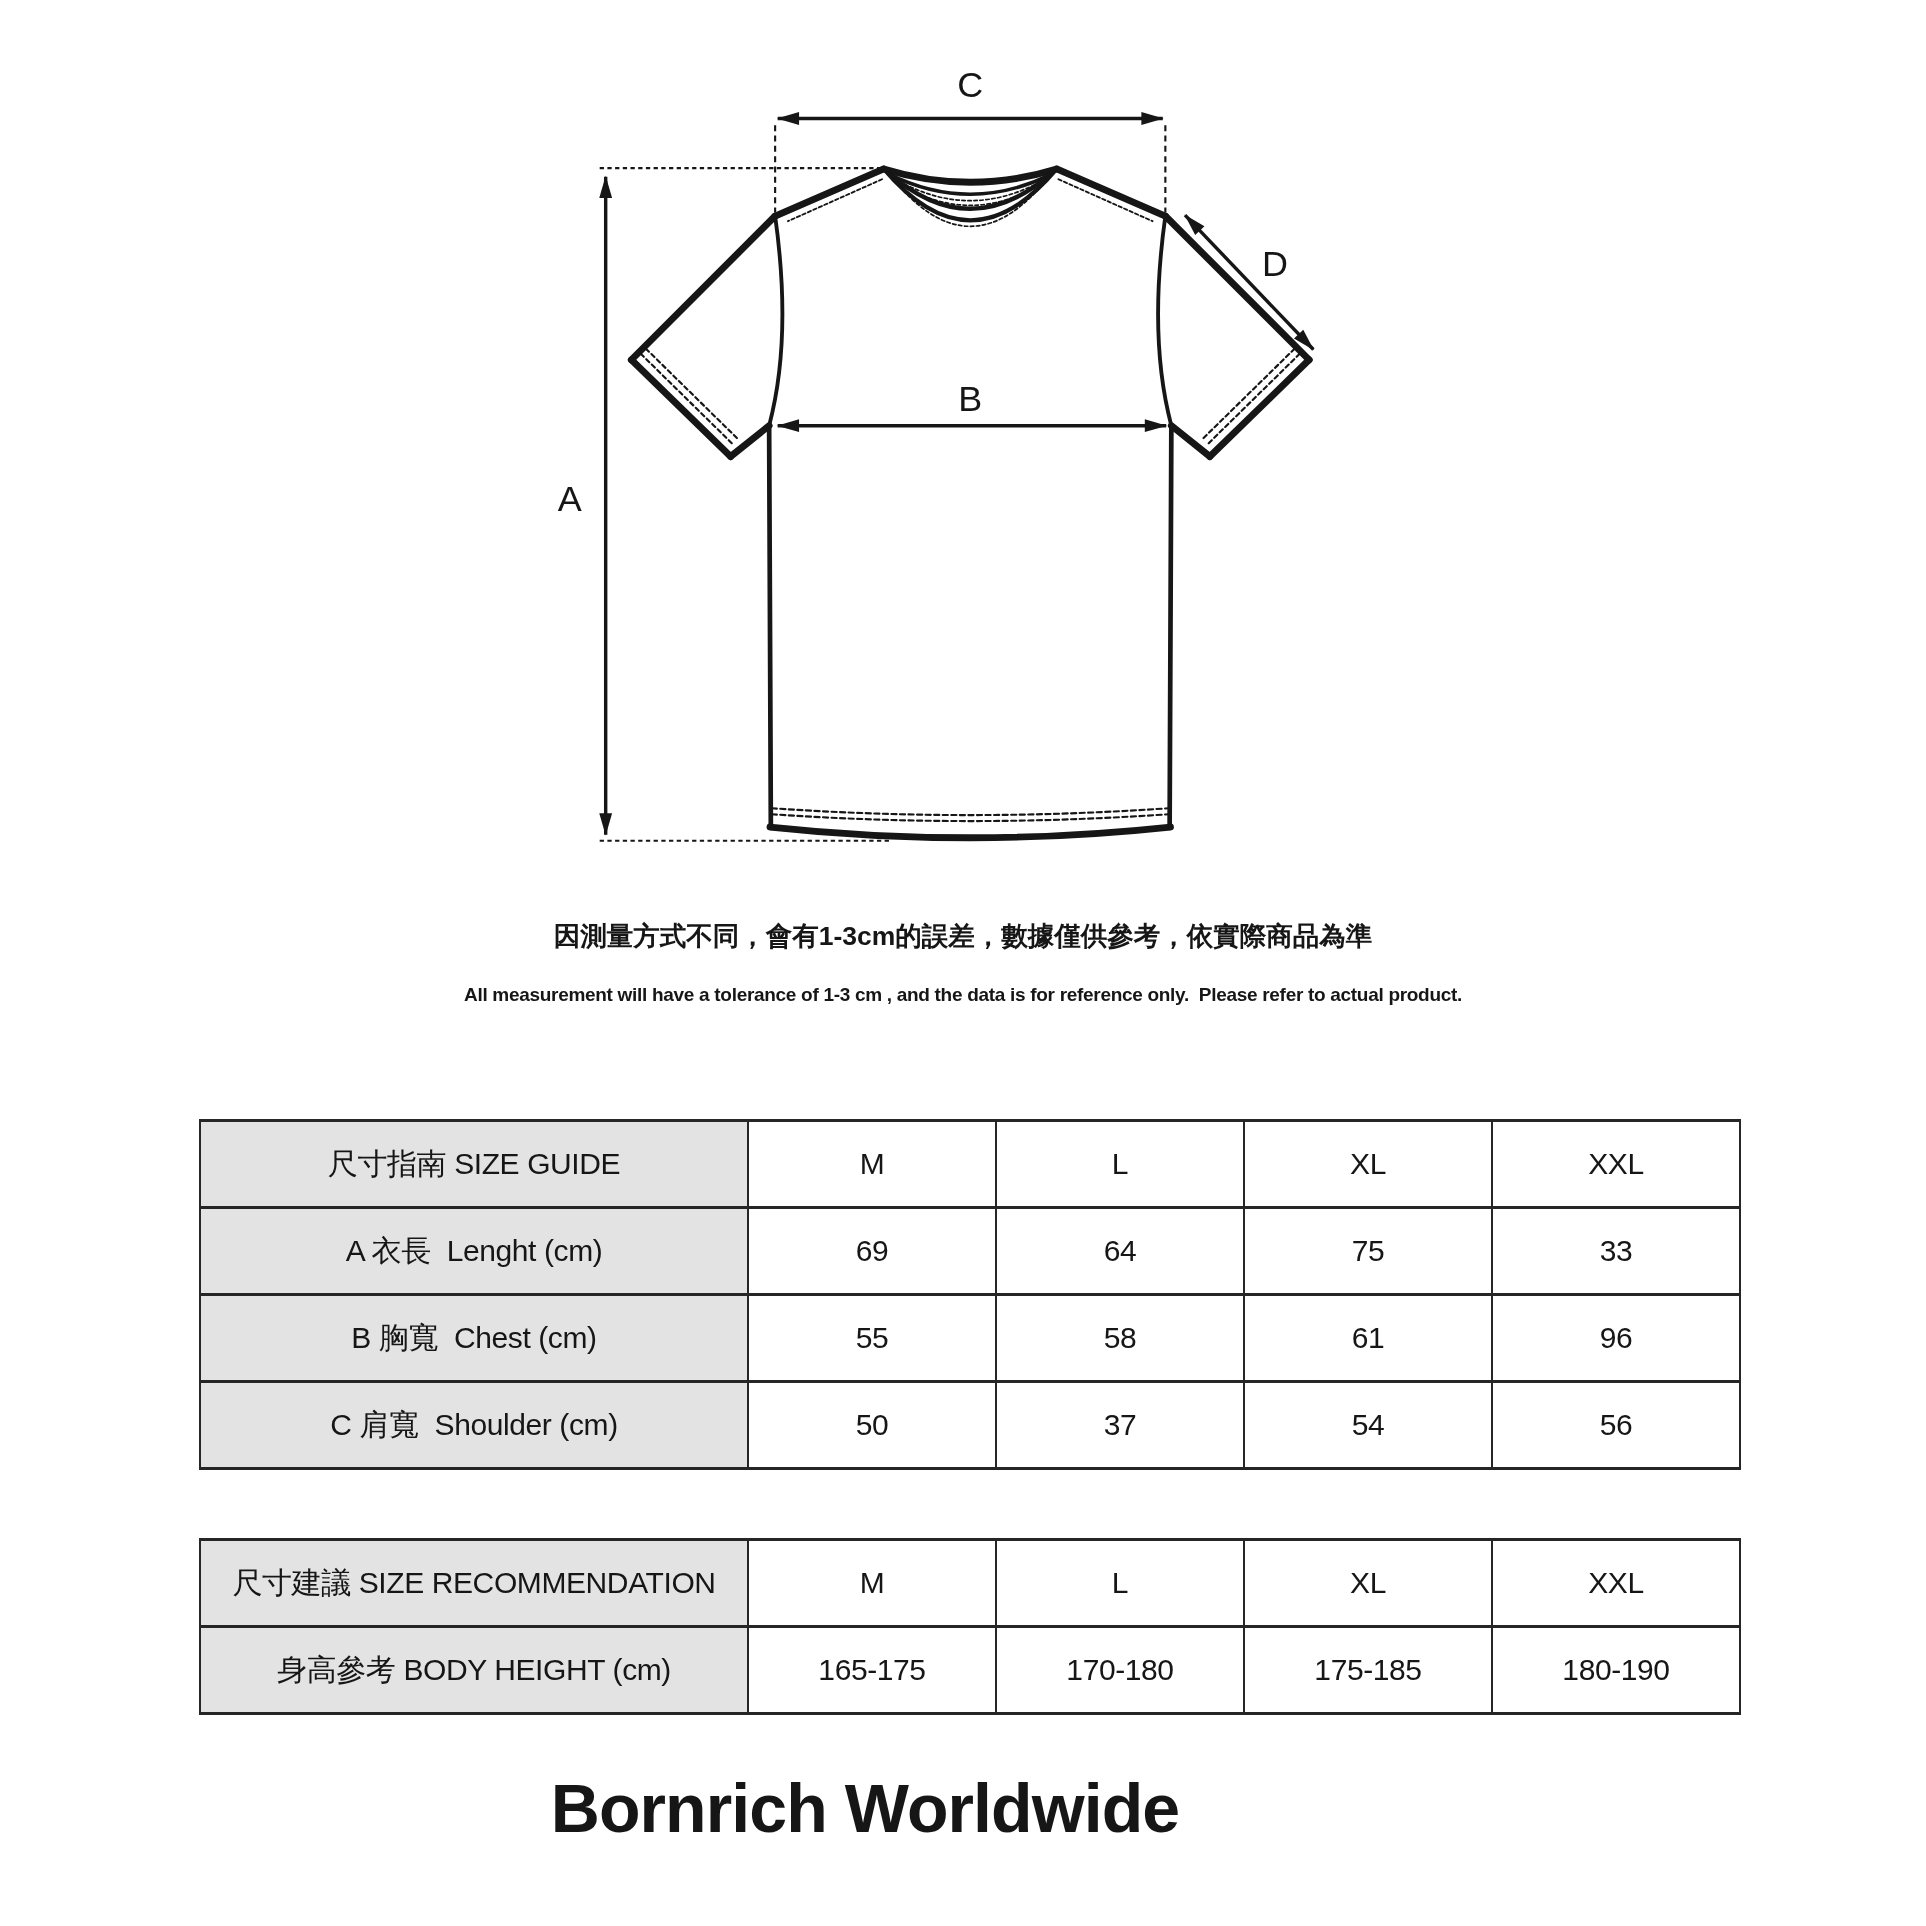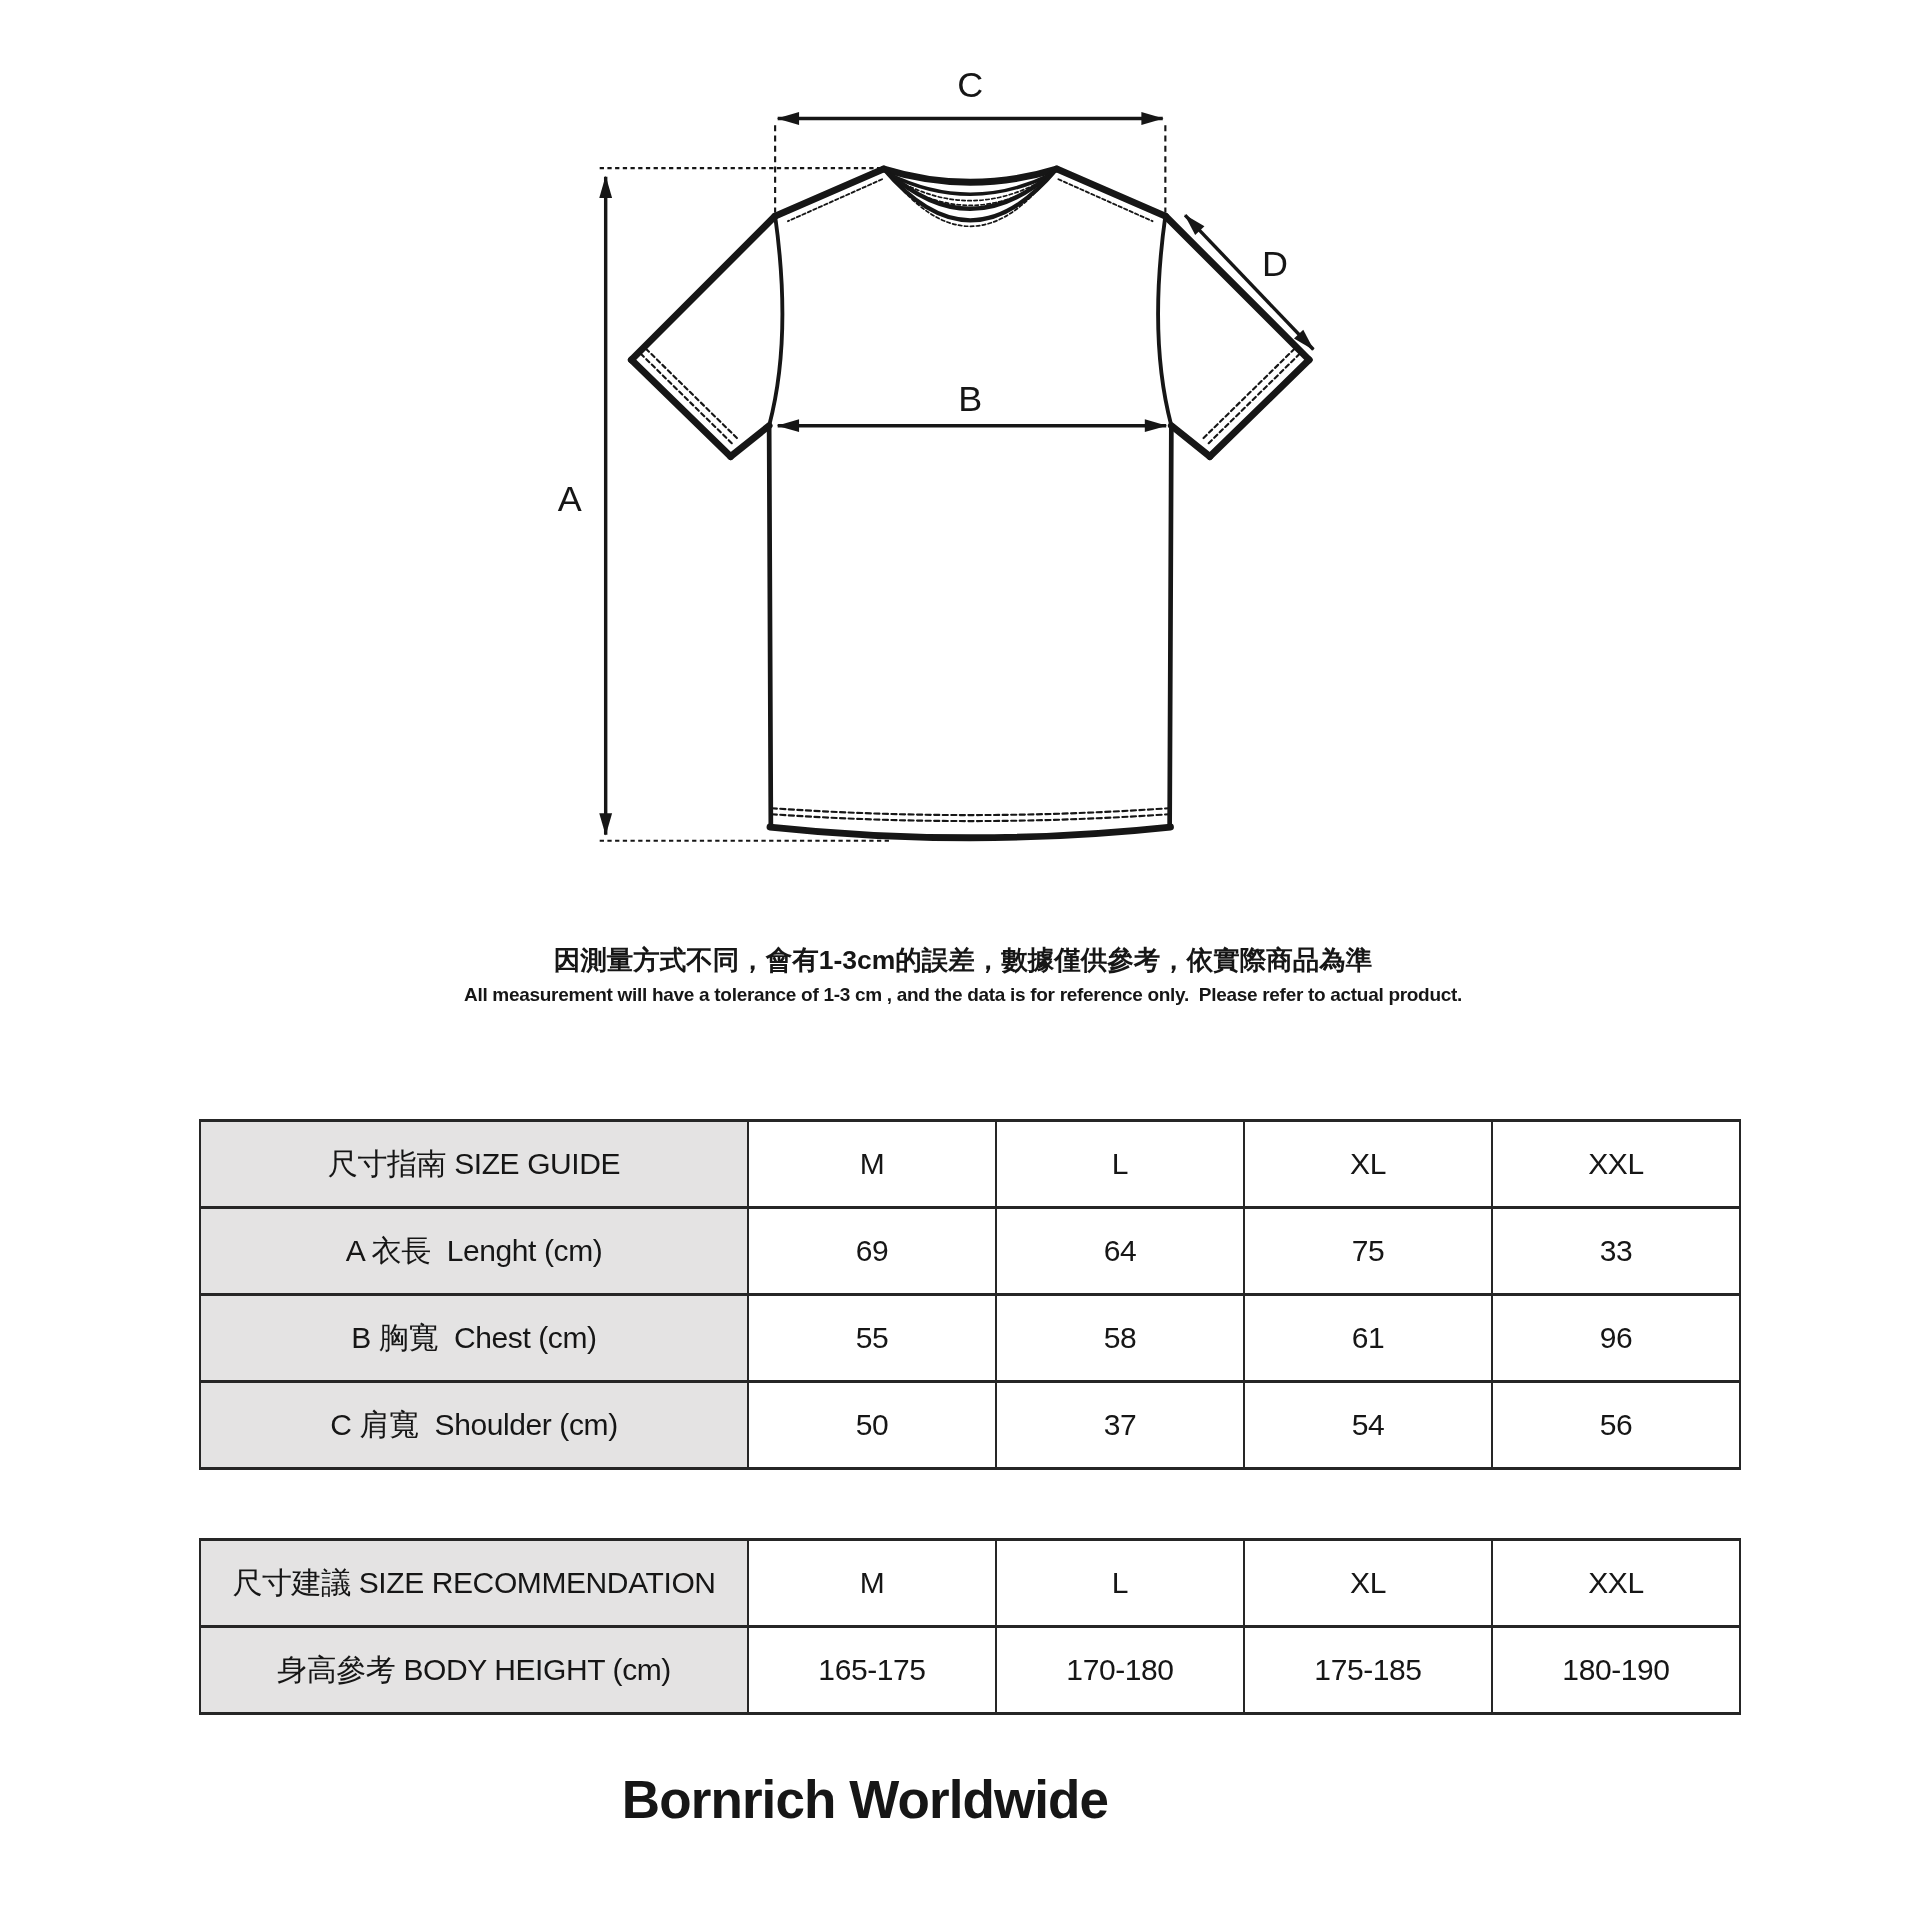--- a/index.html
+++ b/index.html
@@ -7,21 +7,21 @@
     position:relative;width:1926px;height:1926px;background:#ffffff;
     font-family:"Liberation Sans","DejaVu Sans",sans-serif;color:#161616;
   }
   
   .diagram-wrap{position:absolute;left:497px;top:43px;width:890px;height:839px;}
   .diagram-wrap svg{display:block;width:100%;height:100%;}
   svg text{font-family:"Liberation Sans","DejaVu Sans",sans-serif;font-size:42px;fill:#161616;}
   
   .note-zh{
     position:absolute;left:0;top:918px;width:1926px;text-align:center;
-    font-size:26.5px;font-weight:bold;letter-spacing:0px;white-space:pre-wrap;margin-top:24px;
+    font-size:26.5px;font-weight:bold;letter-spacing:0px;white-space:pre-wrap;
   }
   .note-en{
     position:absolute;left:0;top:984px;width:1926px;text-align:center;
     font-size:19px;font-weight:bold;white-space:pre-wrap;letter-spacing:-0.3px;
   }
   
   table.size-table{
     position:absolute;left:199px;width:1541px;border-collapse:collapse;table-layout:fixed;
   }
   #size-guide{top:1119px;}
@@ -31,21 +31,21 @@
     height:68px;text-align:center;vertical-align:middle;
     font-size:30px;letter-spacing:-0.4px;padding:8px;white-space:pre;
   }
   #size-reco td{height:68px;}
   .size-table td.lbl{background:#e4e3e3;}
   col.c-lbl{width:548px;}
   col.c-val{width:248px;}
   
   .brand{
     position:absolute;left:0;top:1769px;width:1730px;text-align:center;
-    font-size:53px;font-weight:bold;letter-spacing:-0.9px;
+    font-size:68px;font-weight:bold;letter-spacing:-0.9px;
   }
 </style>
 </head>
 <body>
 
 <div class="sheet">
 
   <div class="diagram-wrap">
     <svg viewBox="580 50 1040 980">
       <defs>

